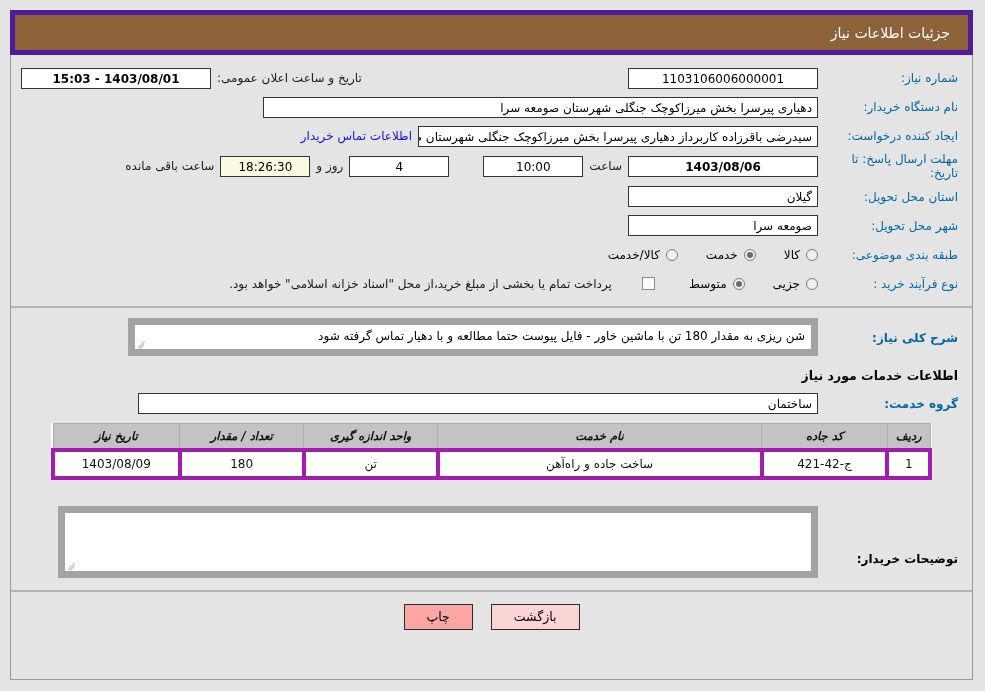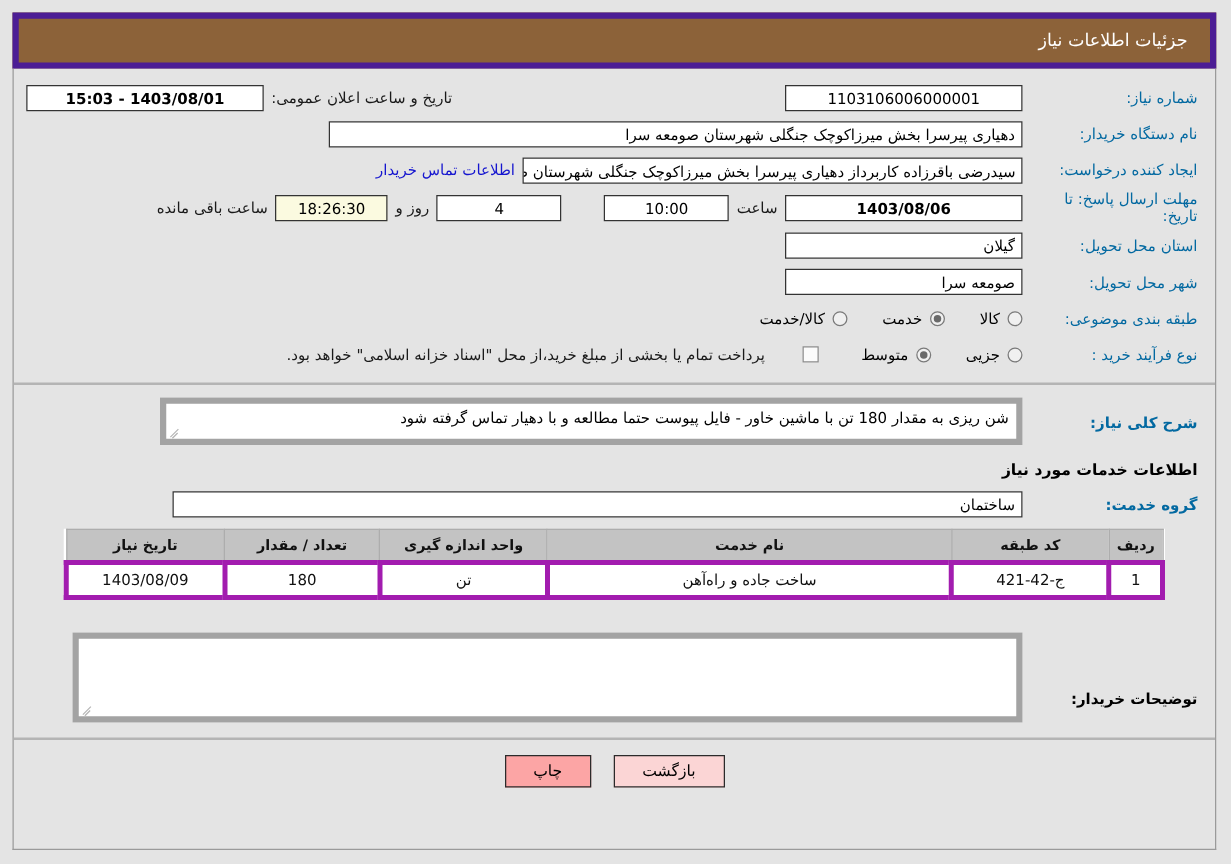--- a/index.html
+++ b/index.html
@@ -172,21 +172,21 @@
     border: 1px solid #8a8a8a;
     background: #fbfbfb;
     box-sizing: border-box;
     margin-left: 8px;
     flex: 0 0 13px;
   }
 
   
   .ta {
     background: #fff;
-    border: 5px solid #a3a3a3;
+    border: 7px solid #a3a3a3;
     box-sizing: border-box;
     font-size: 12px;
     padding: 4px 6px;
     text-align: right;
     position: relative;
     overflow: hidden;
     color: #000;
     font-family: "DejaVu Sans", "Liberation Sans", sans-serif;
   }
   .ta .grip {
@@ -225,20 +225,21 @@
     background: #fff;
   }
   table.items th {
     background: #c3c3c3;
     border: 1px solid #adadad;
     font-weight: bold;
     padding: 5px 4px;
     text-align: center;
     font-size: 11.5px;
     color: #111;
+    font-style: italic;
   }
   table.items td {
     background: #fff;
     border: 4px solid #a21caf;
     padding: 5px 4px;
     text-align: center;
     color: #111;
   }
   .col-idx   { width: 34px; }
   .col-code  { width: 120px; }
@@ -398,21 +399,21 @@
     <div class="row">
       <span class="lbl" style="font-weight:bold;">گروه خدمت:</span>
       <div class="fld w-svcgroup rtl-text">ساختمان</div>
     </div>
 
     <div class="tbl-wrap">
       <table class="items">
         <thead>
           <tr>
             <th class="col-idx">ردیف</th>
-            <th class="col-code">کد طبقه</th>
+            <th class="col-code">کد جاده</th>
             <th class="col-name">نام خدمت</th>
             <th class="col-unit">واحد اندازه گیری</th>
             <th class="col-qty">تعداد / مقدار</th>
             <th class="col-date">تاریخ نیاز</th>
           </tr>
         </thead>
         <tbody>
           <tr>
             <td>1</td>
             <td>ج-42-421</td>

